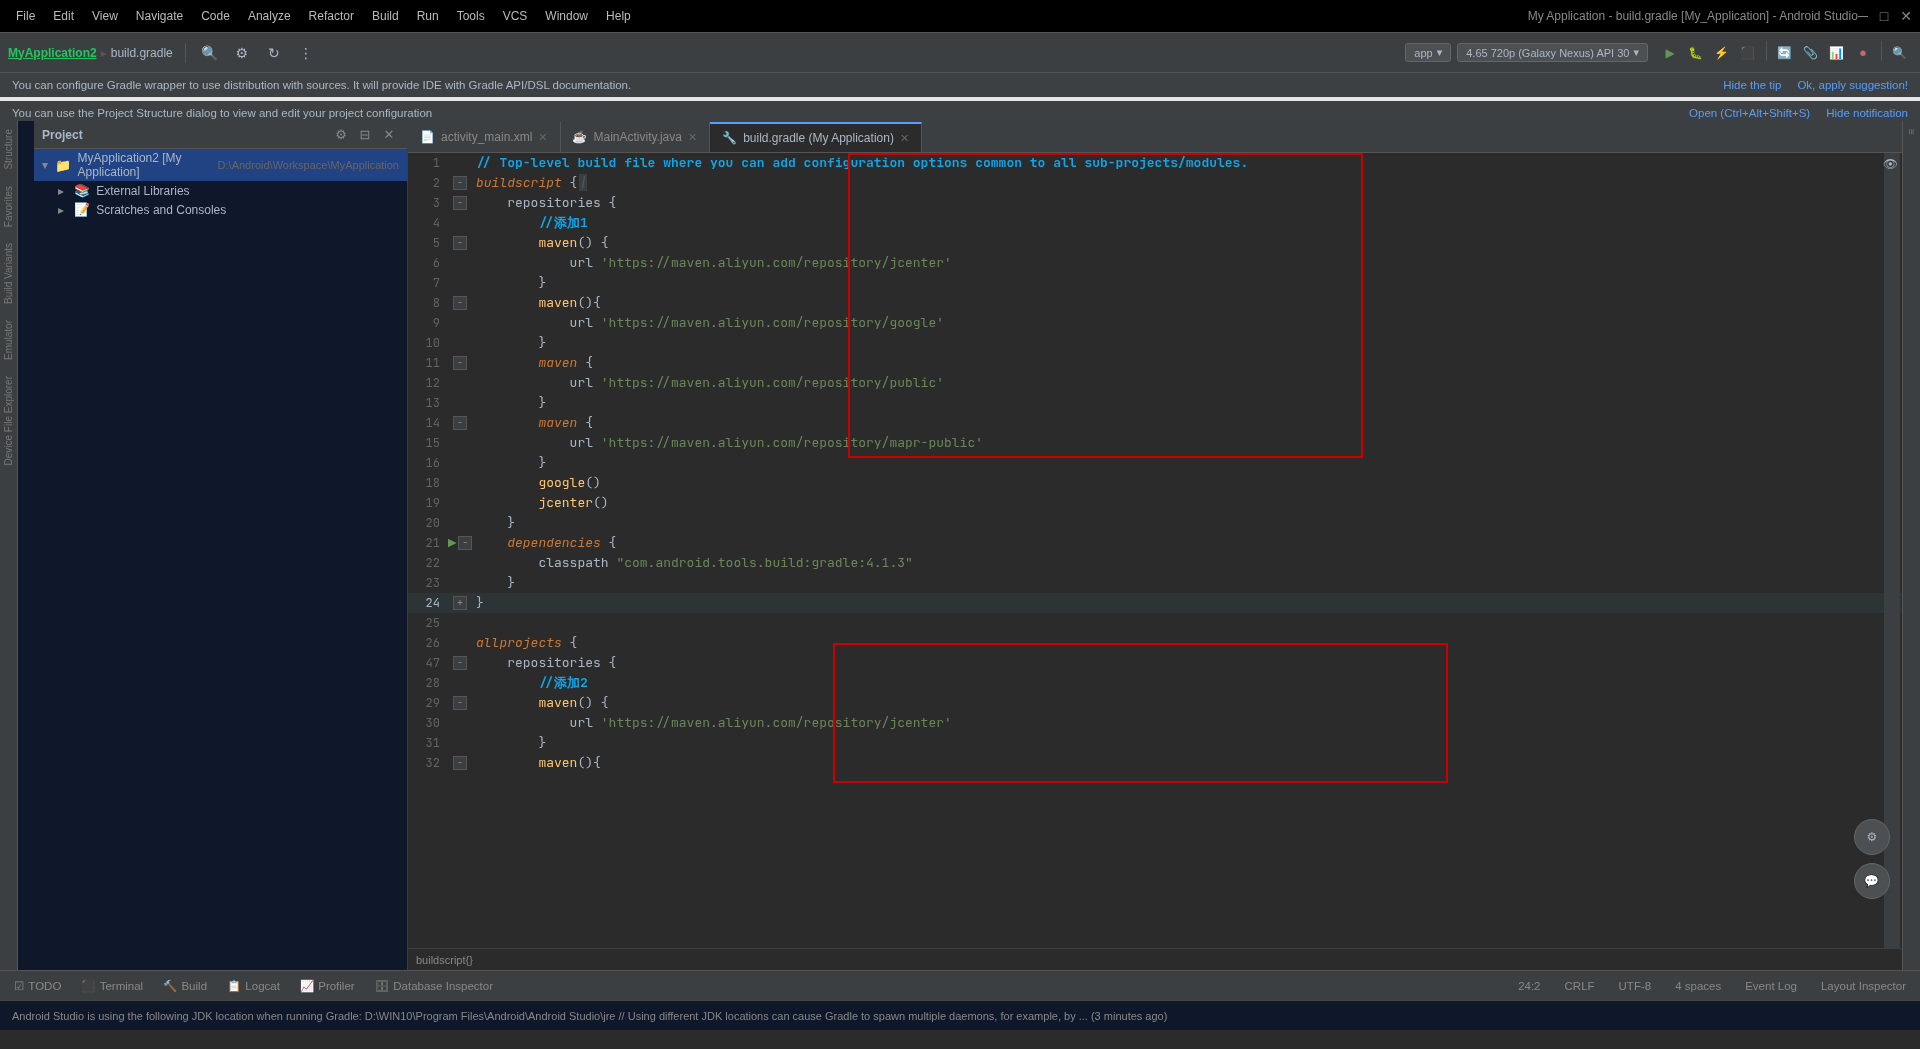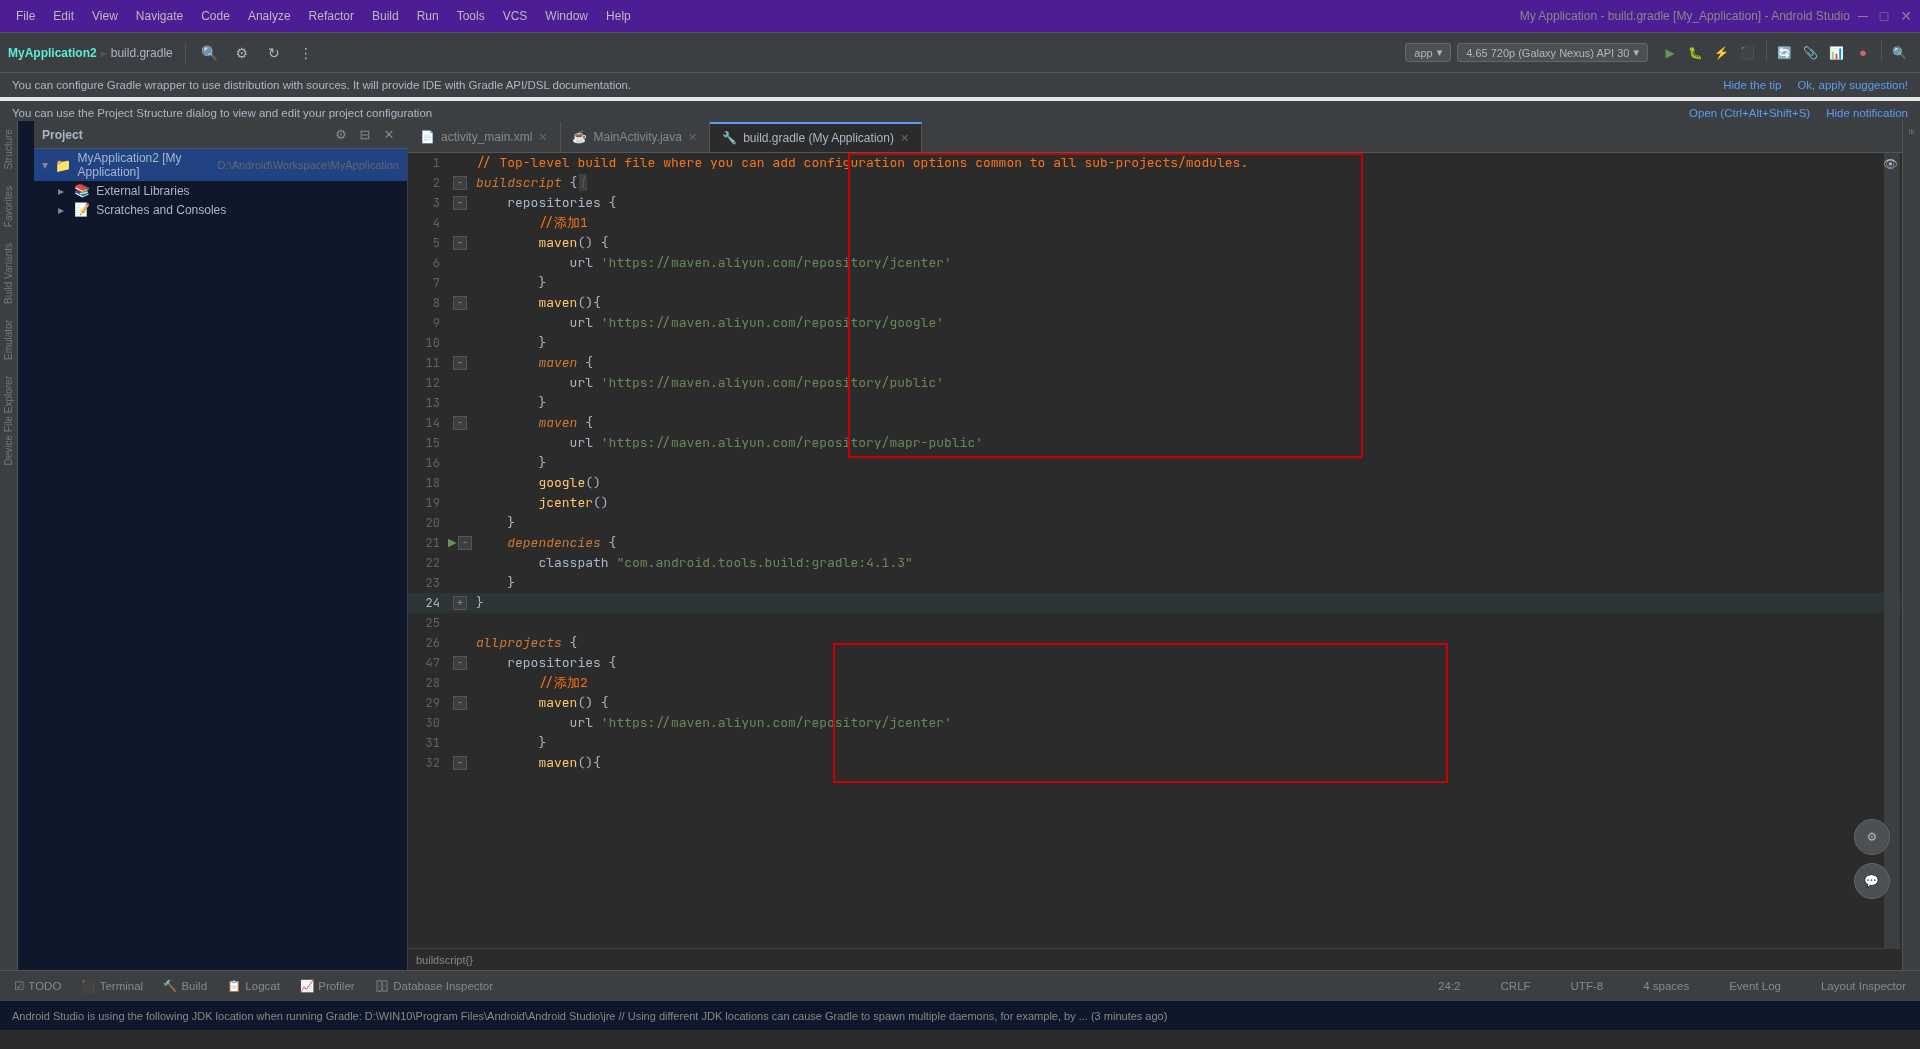--- a/index.html
+++ b/index.html
@@ -9,26 +9,25 @@
       color: #a9b7c6;
       width: 1920px;
       height: 1049px;
       overflow: hidden;
       font-size: 12px;
     }
 
     
     .title-bar {
       height: 30px;
-      background: #4c1d95;
+      background: #000000;
       display: flex;
       align-items: center;
       padding: 16px 8px;
       border-bottom: 1px solid #555;
-      gap: 8px;
     }
     .title-bar-menu {
       display: flex;
       gap: 2px;
     }
     .menu-item {
       color: #bbb;
       padding: 2px 8px;
       cursor: pointer;
       font-size: 12px;
@@ -284,21 +283,21 @@
       font-size: 14px;
       cursor: pointer;
     }
     .line-content {
       flex: 1;
       padding-left: 4px;
       white-space: pre;
       line-height: 20px;
     }
     
-    .c-comment { color: #f97316; }
+    .c-comment { color: #0ea5e9; font-weight: bold; }
     .c-keyword { color: #cc7832; font-style: italic; }
     .c-string { color: #6a8759; }
     .c-method { color: #ffc66d; }
     .c-normal { color: #a9b7c6; }
 
     
     .status-bar {
       height: 30px;
       background: #3c3f41;
       border-top: 1px solid #555;
@@ -312,21 +311,21 @@
     .status-bar-left { display: flex; gap: 8px; align-items: center; }
     .status-item {
       display: flex;
       align-items: center;
       gap: 4px;
       cursor: pointer;
       padding: 0 6px;
       height: 22px;
       border-radius: 2px;
     }
-    .status-bar-right { margin-left: auto; display: flex; align-items: center; gap: 28px; }
+    .status-bar-right { margin-left: auto; display: flex; align-items: center; gap: 12px; }
 
     
     .bottom-info {
       background: #0f172a;
       border-top: 1px solid #444;
       height: 30px;
       display: flex;
       align-items: center;
       padding: 0 12px;
       font-size: 11px;
@@ -424,21 +423,21 @@
   <div class="title-center">My Application - build.gradle [My_Application] - Android Studio</div>
   <div class="title-controls">
     <span class="title-ctrl-btn">─</span>
     <span class="title-ctrl-btn">□</span>
     <span class="title-ctrl-btn">✕</span>
   </div>
 </div>
 
 <div class="toolbar">
   <div class="toolbar-project">
-    <span style="color:#5eead4; font-weight:bold;">MyApplication2</span>
+    <span style="color:#22c55e; font-weight:bold;text-decoration:underline;">MyApplication2</span>
     <span style="color:#555;">▸</span>
     <span style="color:#a9b7c6;">build.gradle</span>
   </div>
   <div class="toolbar-separator"></div>
   <div class="toolbar-btn">🔍</div>
   <div class="toolbar-btn">⚙</div>
   <div class="toolbar-btn">↻</div>
   <div class="toolbar-btn">⋮</div>
 
   <div style="margin-left:auto; display:flex; align-items:center; gap:6px;">

